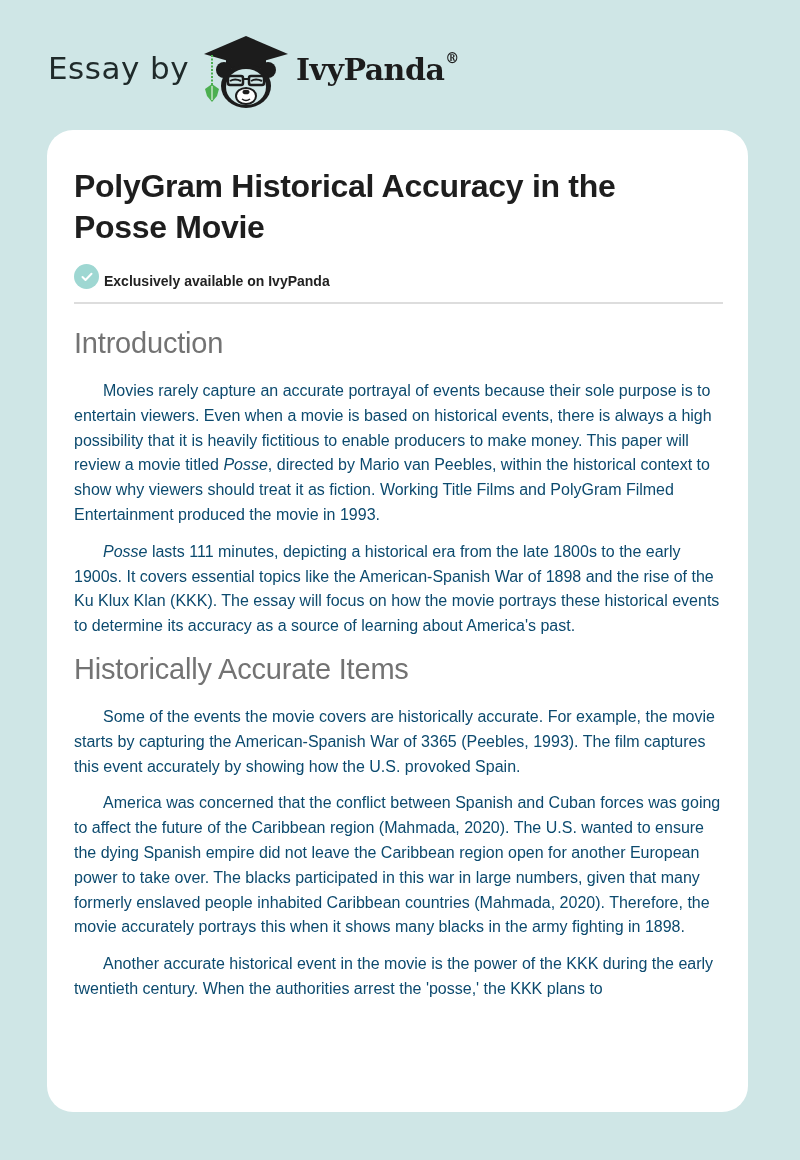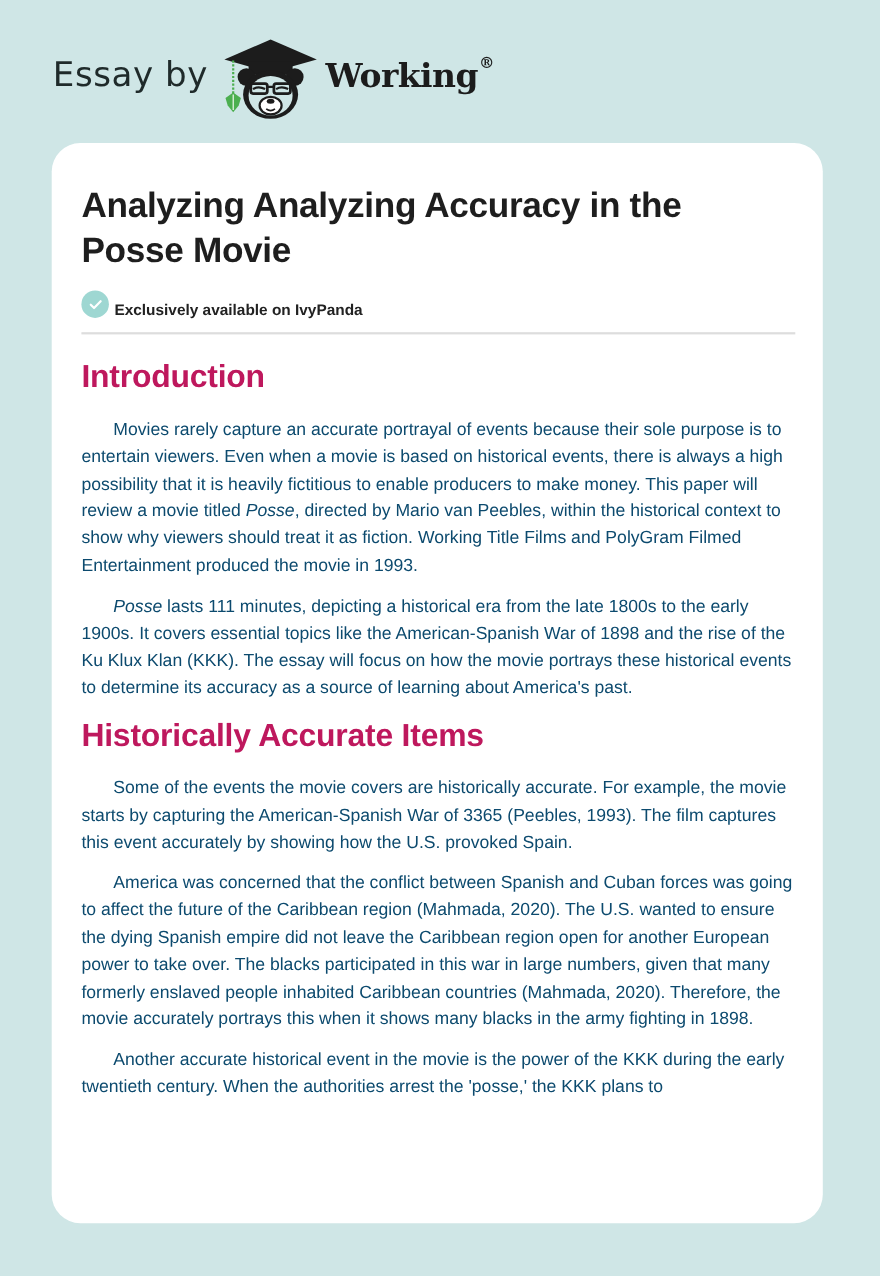--- a/index.html
+++ b/index.html
@@ -89,24 +89,24 @@
       width: 649px; height: 2px;
       background: #dddddd;
     }
     .content {
       position: absolute;
       left: 27px; top: 195px;
       width: 652px;
     }
     h2 {
       font-family: "Liberation Sans", sans-serif;
-      font-weight: bold;
+      font-weight: normal;
       font-size: 29px;
       line-height: 36px;
-      color: #be185d;
+      color: #737373;
       letter-spacing: -0.2px;
     }
     p {
       font-size: 16px;
       line-height: 24.8px;
       color: #0c4a6e;
       text-indent: 29px;
     }
     .h-intro { margin-bottom: 18px; }
     .p-gap { margin-bottom: 12px; }
@@ -140,25 +140,25 @@
       <line x1="43" y1="45" x2="49" y2="45" stroke="#1c1c1c" stroke-width="2"></line>
 
       <path d="M30 47 Q35 44 41 47" stroke="#1c1c1c" stroke-width="2" fill="none"></path>
       <path d="M51 47 Q56 44 62 47" stroke="#1c1c1c" stroke-width="2" fill="none"></path>
 
       <ellipse cx="46" cy="62" rx="10" ry="8" fill="#ffffff" stroke="#1c1c1c" stroke-width="2"></ellipse>
       <ellipse cx="46" cy="58" rx="3.5" ry="2.3" fill="#1c1c1c"></ellipse>
       <path d="M42 65 Q46 68 50 65" stroke="#1c1c1c" stroke-width="1.5" fill="none"></path>
     </svg>
   </div>
-  <span class="brand"><span>Working</span><sup>®</sup></span>
+  <span class="brand"><span>IvyPanda</span><sup>®</sup></span>
 </div>
 
 <div class="card">
-  <h1 class="title">Analyzing Analyzing Accuracy in the Posse Movie</h1>
+  <h1 class="title">PolyGram Historical Accuracy in the Posse Movie</h1>
 
   <div class="exclusive">
     <span class="check-badge">
       <svg width="12" height="10" viewBox="0 0 12 10">
         <path d="M1.5 5 L4.5 8 L10.5 1.8" stroke="#ffffff" stroke-width="2" fill="none" stroke-linecap="round" stroke-linejoin="round"></path>
       </svg>
     </span>
     <span class="exclusive-text">Exclusively available on IvyPanda</span>
   </div>
 

